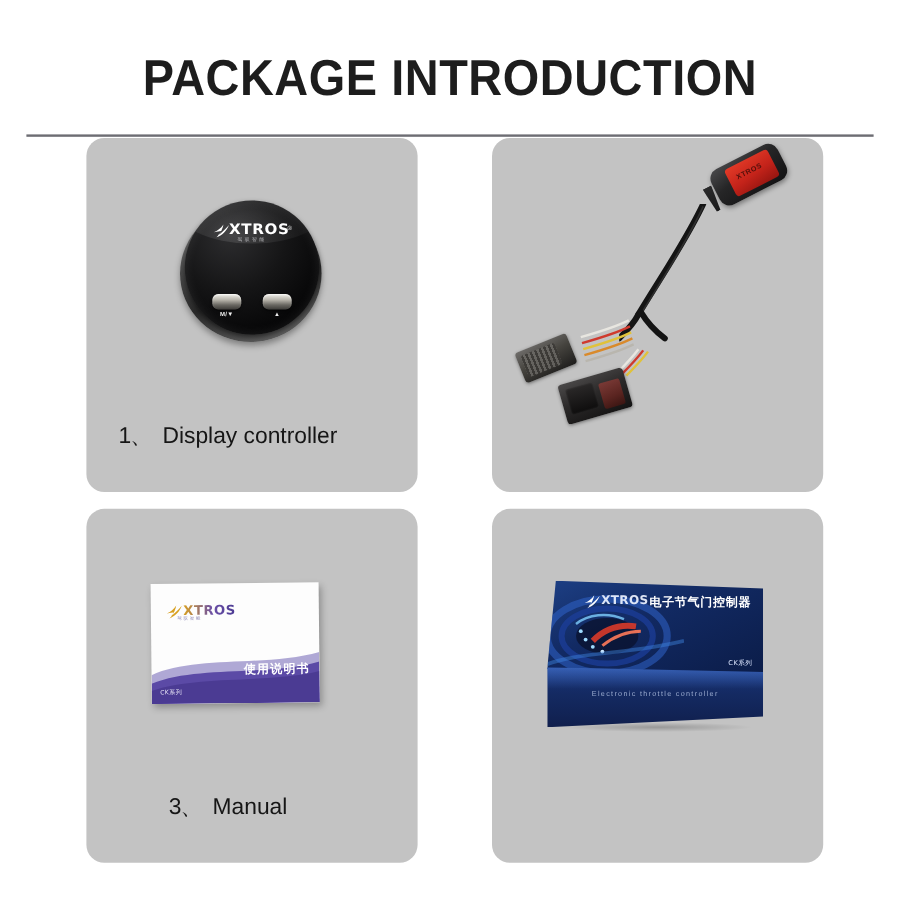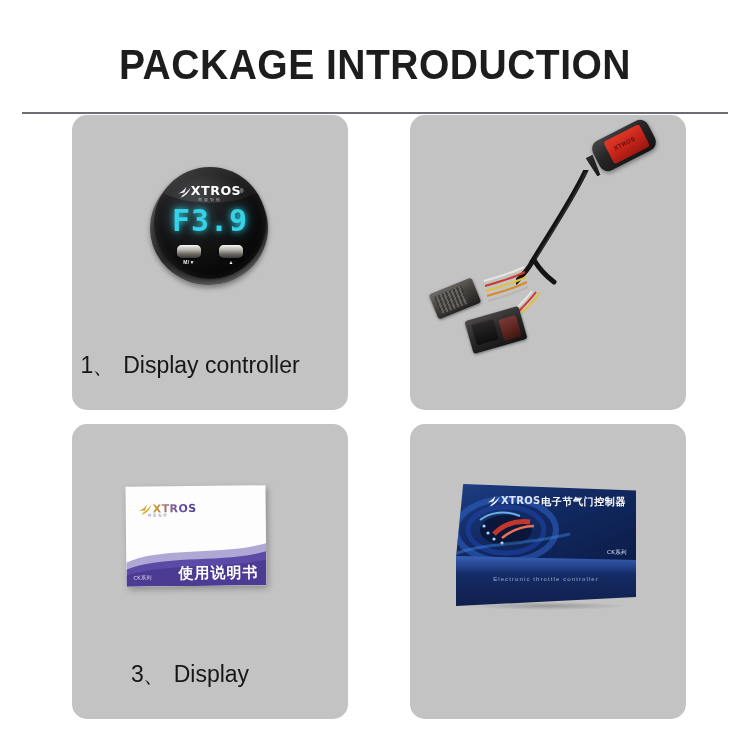--- a/index.html
+++ b/index.html
@@ -32,21 +32,21 @@
     background:#c3c3c3;border-radius:15px;
   }
   .p1{left:72px;top:115px;}
   .p2{left:410px;top:115px;}
   .p3{left:72px;top:424px;}
   .p4{left:410px;top:424px;}
 
   .stage{position:absolute;left:0;top:0;width:276px;height:232px;}
   .caption{
     position:absolute;left:0;top:235px;width:236px;
-    text-align:center;font-size:23px;color:#161616;
+    text-align:center;font-size:19px;color:#161616;
     white-space:nowrap;
   }
   .caption .num{letter-spacing:-1px;}
   .caption .lbl{margin-left:9px;}
 
   
   .dial-wrap{position:absolute;left:50%;top:112px;transform:translate(-50%,-50%);
              width:124px;height:124px;}
   .dial-rim{
     position:absolute;left:2px;top:6px;width:118px;height:114px;
@@ -185,22 +185,22 @@
     font-family:"DejaVu Sans",sans-serif;
   }
   .manual-logo-sub{
     position:absolute;left:22px;top:27px;font-size:3.6px;color:#8b86b5;letter-spacing:1.6px;
   }
   .manual-wave{
     position:absolute;left:0;bottom:0;width:140px;height:44px;
   }
   .manual-wave svg{position:absolute;left:0;top:0;}
   .manual-cn{
-    position:absolute;right:8px;bottom:3px;
-    font-size:15px;font-weight:bold;color:#ffffff;letter-spacing:1px;
+    position:absolute;right:8px;bottom:21px;
+    font-size:10px;font-weight:bold;color:#ffffff;letter-spacing:1px;
     font-family:"DejaVu Sans","Liberation Sans",sans-serif;
   }
   .manual-series{
     position:absolute;left:7px;bottom:6px;
     font-size:5px;color:#e6e3f5;letter-spacing:.4px;
     font-family:"DejaVu Sans","Liberation Sans",sans-serif;
   }
 
   
   .box-wrap{position:absolute;left:46px;top:60px;width:180px;height:122px;}
@@ -271,21 +271,20 @@
               <span class="logo-star">
                 <svg width="15" height="15" viewBox="0 0 15 15">
                   <path d="M1.2 9.6 C4.2 8.4 7.0 6.2 9.2 3.0 C8.6 6.6 7.0 9.6 4.6 12.2 C7.4 10.0 10.6 7.2 13.8 3.4 C11.8 8.6 8.2 12.0 3.4 13.8 C5.6 11.6 6.6 10.2 7.2 8.6 Z" fill="#ffffff"></path>
                 </svg>
               </span>
               <span class="logo-text">XTROS</span>
               <span class="logo-reg">®</span>
             </div>
             <div class="logo-sub">驾驭智能</div>
 
-            <div class="led">F3.9</div>
 
             <div class="btn-row">
               <div class="btn">
                 <div class="btn-cap"></div>
                 <div class="btn-lbl">M/▼</div>
               </div>
               <div class="btn">
                 <div class="btn-cap"></div>
                 <div class="btn-lbl">▲</div>
               </div>
@@ -362,21 +361,21 @@
               <path d="M0 20 C34 4 96 14 140 2 L140 44 L0 44 Z" fill="#6f63b4" opacity=".55"></path>
               <path d="M0 27 C38 12 98 22 140 10 L140 44 L0 44 Z" fill="#5b4aa6"></path>
               <path d="M0 33 C40 20 100 28 140 18 L140 44 L0 44 Z" fill="#4b3b93"></path>
             </svg>
           </div>
           <div class="manual-cn">使用说明书</div>
           <div class="manual-series">CK系列</div>
         </div>
       </div>
       <div class="caption">
-        <span class="num">3、</span><span class="lbl">Display</span>
+        <span class="num">3、</span><span class="lbl">Manual</span>
       </div>
     </div>
 
     <div class="panel p4">
       <div class="stage">
         <div class="box-wrap">
 
           <div class="box-top">
             <div class="box-swirl">
               <svg width="120" height="74" viewBox="0 0 120 74">

